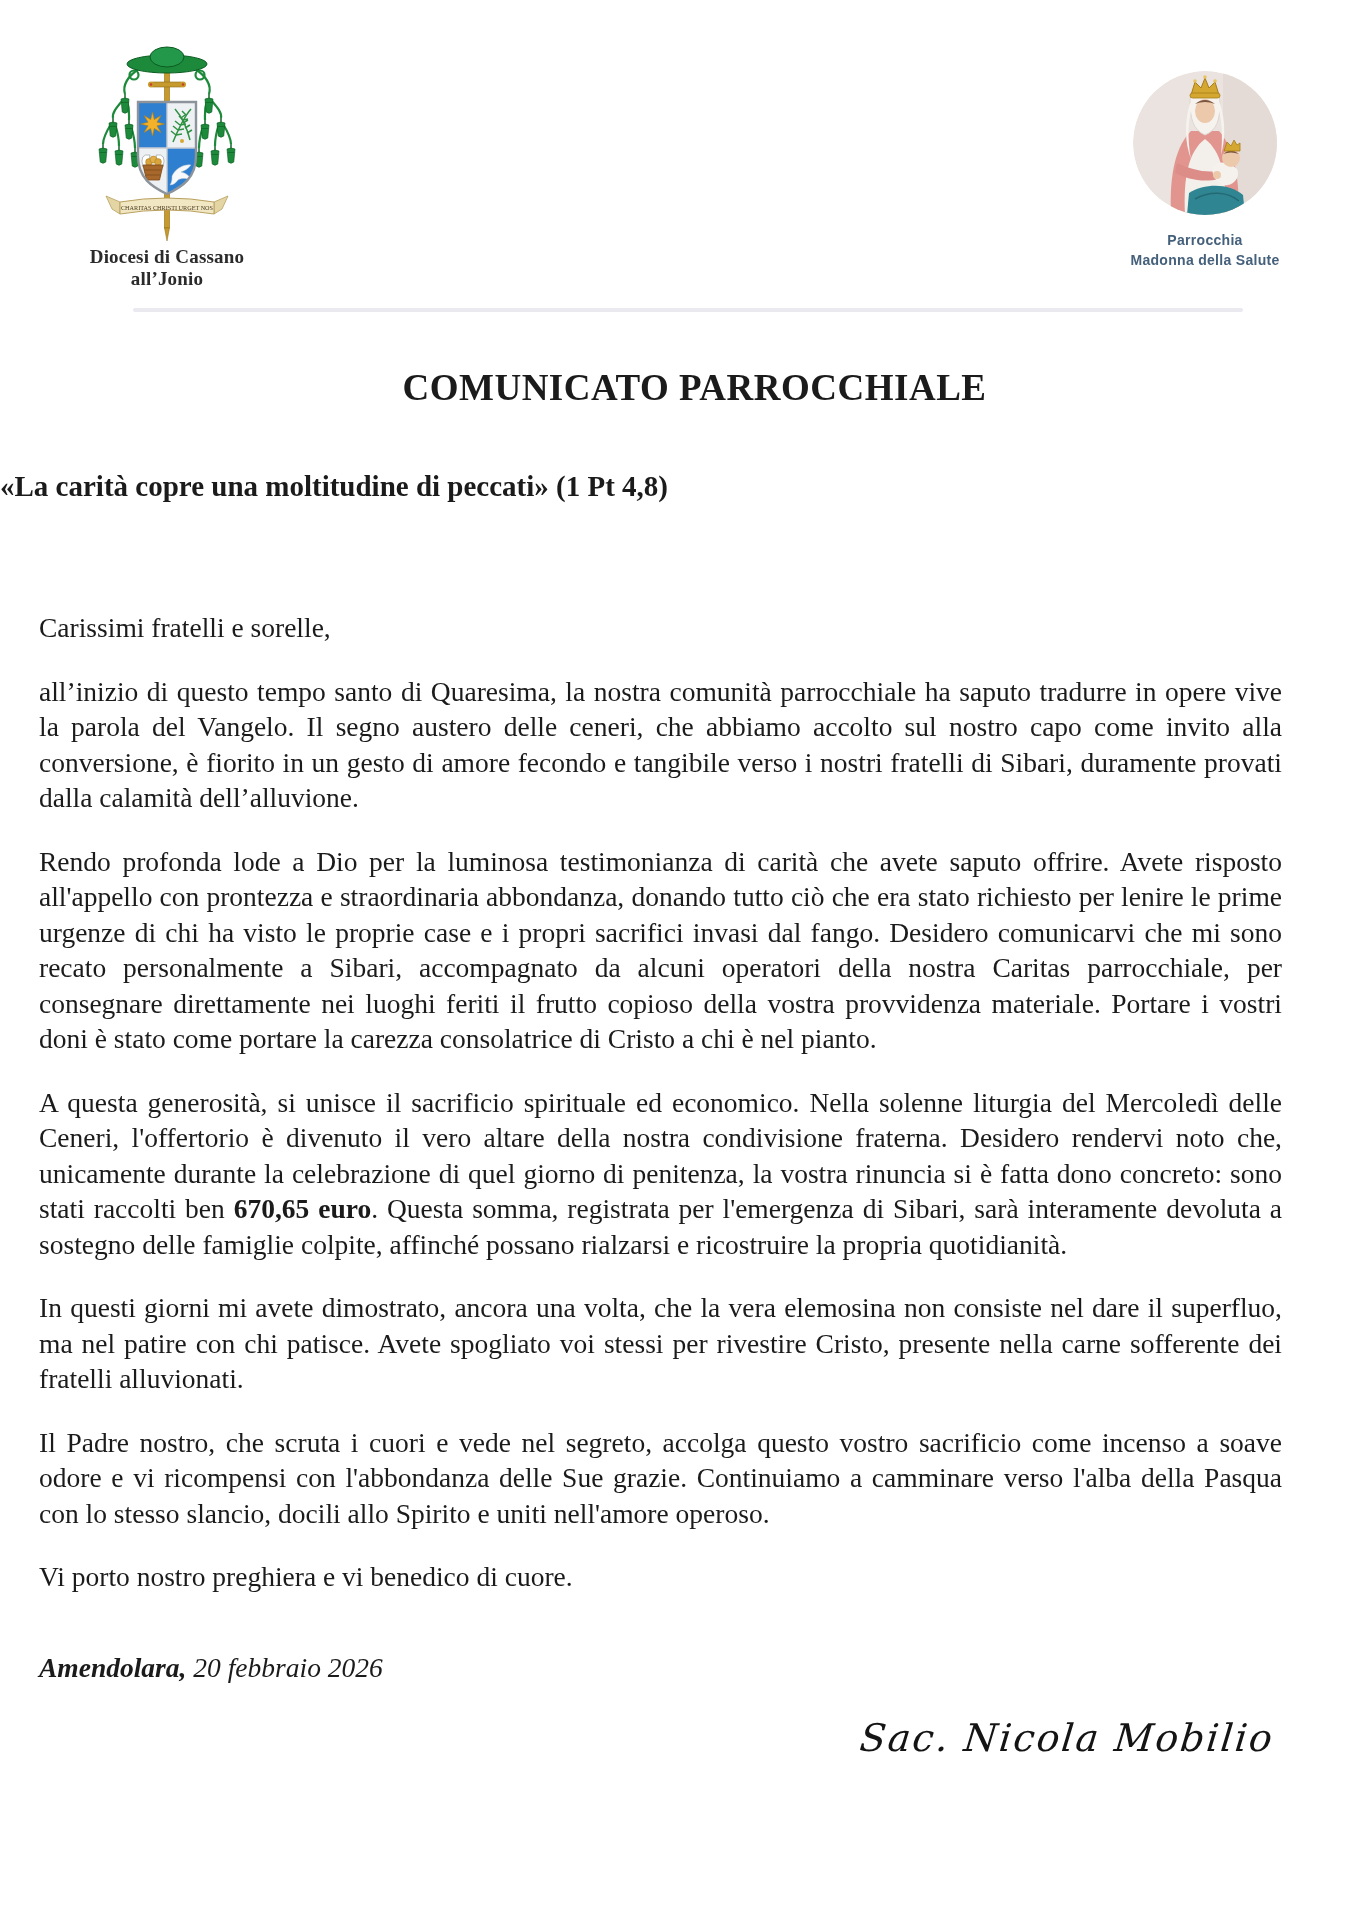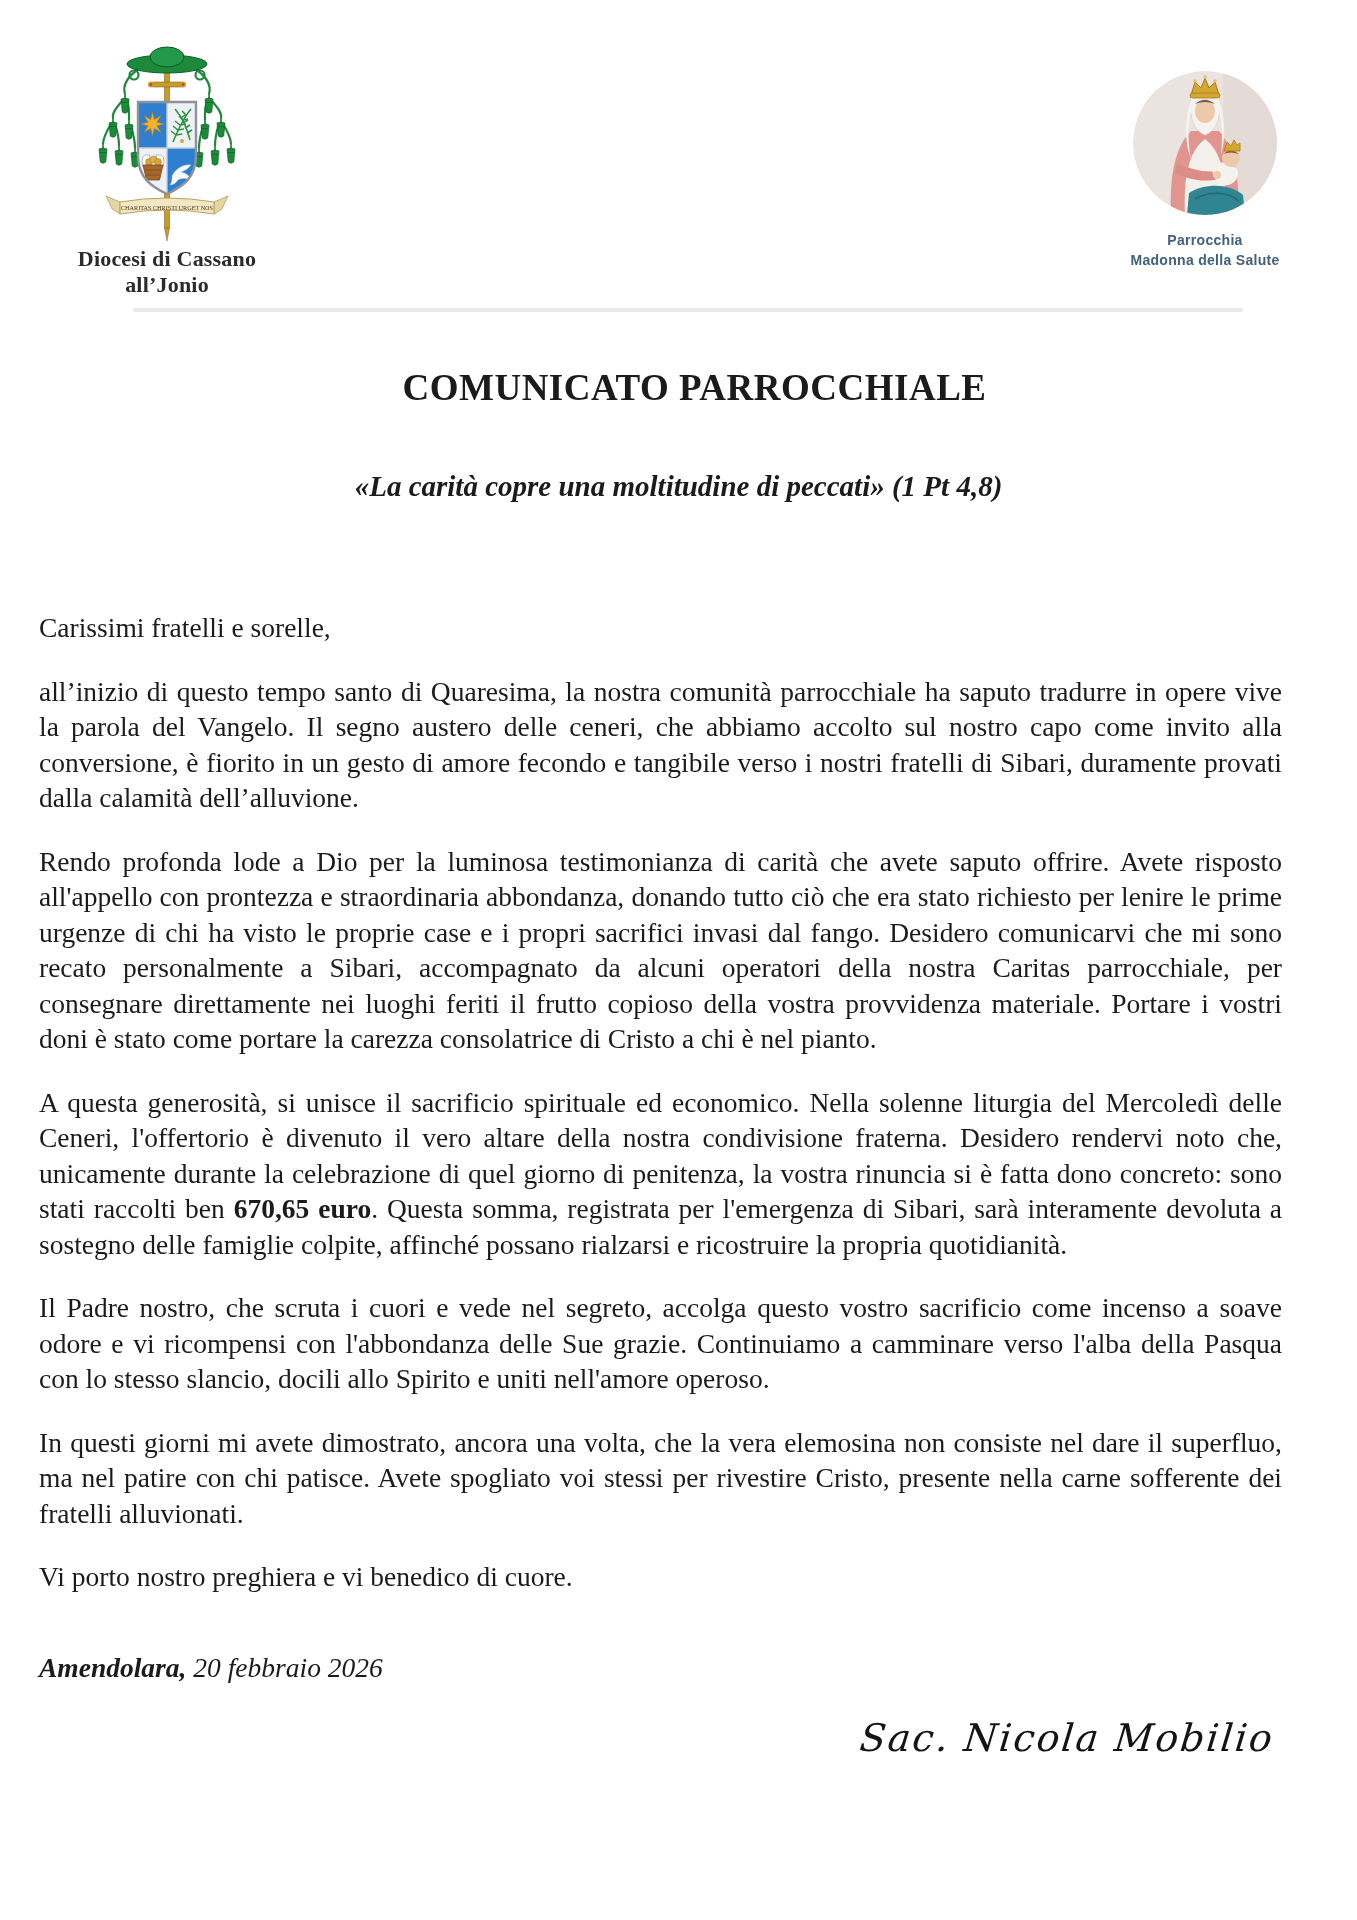--- a/index.html
+++ b/index.html
@@ -11,42 +11,42 @@
     font-family:"Liberation Serif", serif;
     color:#1b1b1b;
     overflow:hidden;
   }
   
   .coat-of-arms { position:absolute; left:92px; top:44px; width:150px; height:200px; }
   .diocese-caption {
     position:absolute; left:52px; top:246px; width:230px;
     text-align:center;
     font-family:"Liberation Serif", serif;
-    font-size:22px; font-weight:600; letter-spacing:0.2px; color:#2b2b2b;
+    font-size:19px; font-weight:600; letter-spacing:0.2px; color:#2b2b2b;
   }
   .parish-logo { position:absolute; left:1133px; top:71px; width:144px; height:144px; }
   .parish-caption {
     position:absolute; left:1075px; top:230px; width:260px;
     text-align:center;
     font-family:"Liberation Sans", sans-serif;
     font-size:14px; font-weight:bold; color:#44607b; line-height:1.45;
     letter-spacing:0.3px;
   }
   .divider {
     position:absolute; left:133px; top:308px; width:1110px; height:4px;
     background:#e9e9ef; border:none; border-radius:2px;
   }
   
   .doc-title {
     position:absolute; left:16px; top:366px; width:100%;
     text-align:center; font-size:37px; font-weight:bold; letter-spacing:0.5px;
   }
   .doc-subtitle {
     position:absolute; left:0; top:470px; width:100%;
-    text-align:center; font-size:29px; font-weight:bold; font-style:italic;
+    text-align:left; font-size:29px; font-weight:bold; 
   }
   .letter-body {
     position:absolute; left:39px; top:610px; width:1243px;
     font-size:27.5px; line-height:35.5px; text-align:justify;
   }
   .letter-body p { margin:0 0 28px 0; }
   .letter-body p.salutation { text-align:left; }
   .letter-body strong { font-weight:bold;text-align:right; }
   .dateline {
     margin-top:55px !important; text-align:left !important;
@@ -201,20 +201,20 @@
   <hr class="divider">
 
   <h1 class="doc-title">COMUNICATO PARROCCHIALE</h1>
   <h2 class="doc-subtitle">«La carità copre una moltitudine di peccati» (1 Pt 4,8)</h2>
 
   <main class="letter-body">
     <p class="salutation">Carissimi fratelli e sorelle,</p>
     <p>all’inizio di questo tempo santo di Quaresima, la nostra comunità parrocchiale ha saputo tradurre in opere vive la parola del Vangelo. Il segno austero delle ceneri, che abbiamo accolto sul nostro capo come invito alla conversione, è fiorito in un gesto di amore fecondo e tangibile verso i nostri fratelli di Sibari, duramente provati dalla calamità dell’alluvione.</p>
     <p>Rendo profonda lode a Dio per la luminosa testimonianza di carità che avete saputo offrire. Avete risposto all'appello con prontezza e straordinaria abbondanza, donando tutto ciò che era stato richiesto per lenire le prime urgenze di chi ha visto le proprie case e i propri sacrifici invasi dal fango. Desidero comunicarvi che mi sono recato personalmente a Sibari, accompagnato da alcuni operatori della nostra Caritas parrocchiale, per consegnare direttamente nei luoghi feriti il frutto copioso della vostra provvidenza materiale. Portare i vostri doni è stato come portare la carezza consolatrice di Cristo a chi è nel pianto.</p>
     <p><span>A questa generosità, si unisce il sacrificio spirituale ed economico. Nella solenne liturgia del Mercoledì delle Ceneri, l'offertorio è divenuto il vero altare della nostra condivisione fraterna. Desidero rendervi noto che, unicamente durante la celebrazione di quel giorno di penitenza, la vostra rinuncia si è fatta dono concreto: sono stati raccolti ben </span><strong>670,65 euro</strong><span>. Questa somma, registrata per l'emergenza di Sibari, sarà interamente devoluta a sostegno delle famiglie colpite, affinché possano rialzarsi e ricostruire la propria quotidianità.</span></p>
+    <p>In questi giorni mi avete dimostrato, ancora una volta, che la vera elemosina non consiste nel dare il superfluo, ma nel patire con chi patisce. Avete spogliato voi stessi per rivestire Cristo, presente nella carne sofferente dei fratelli alluvionati.</p>
     <p>Il Padre nostro, che scruta i cuori e vede nel segreto, accolga questo vostro sacrificio come incenso a soave odore e vi ricompensi con l'abbondanza delle Sue grazie. Continuiamo a camminare verso l'alba della Pasqua con lo stesso slancio, docili allo Spirito e uniti nell'amore operoso.</p>
-    <p>In questi giorni mi avete dimostrato, ancora una volta, che la vera elemosina non consiste nel dare il superfluo, ma nel patire con chi patisce. Avete spogliato voi stessi per rivestire Cristo, presente nella carne sofferente dei fratelli alluvionati.</p>
     <p>Vi porto nostro preghiera e vi benedico di cuore.</p>
     <p class="dateline"><strong class="date-place">Amendolara,</strong><span class="date-rest"> 20 febbraio 2026</span></p>
     <div class="signature">Sac. Nicola Mobilio</div>
   </main>
 
 </div>
 
 </body></html>

